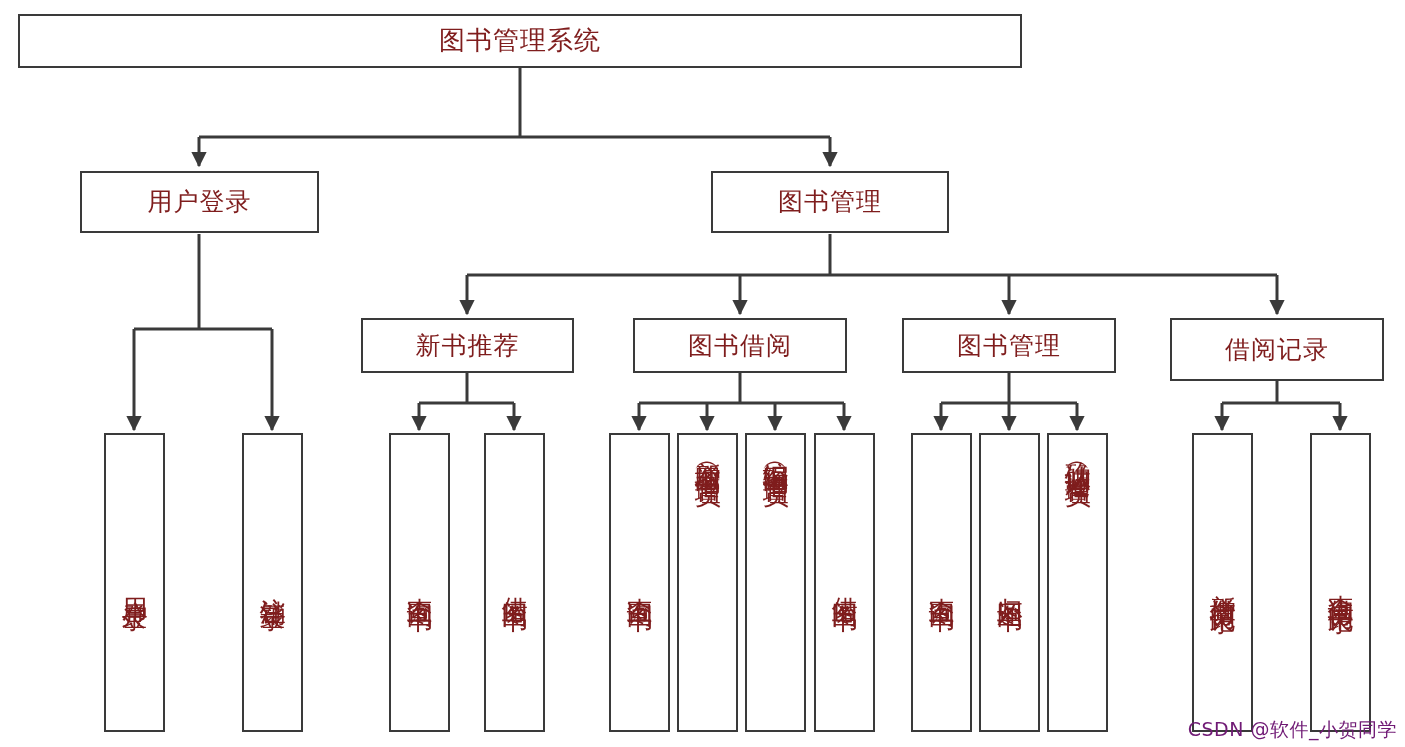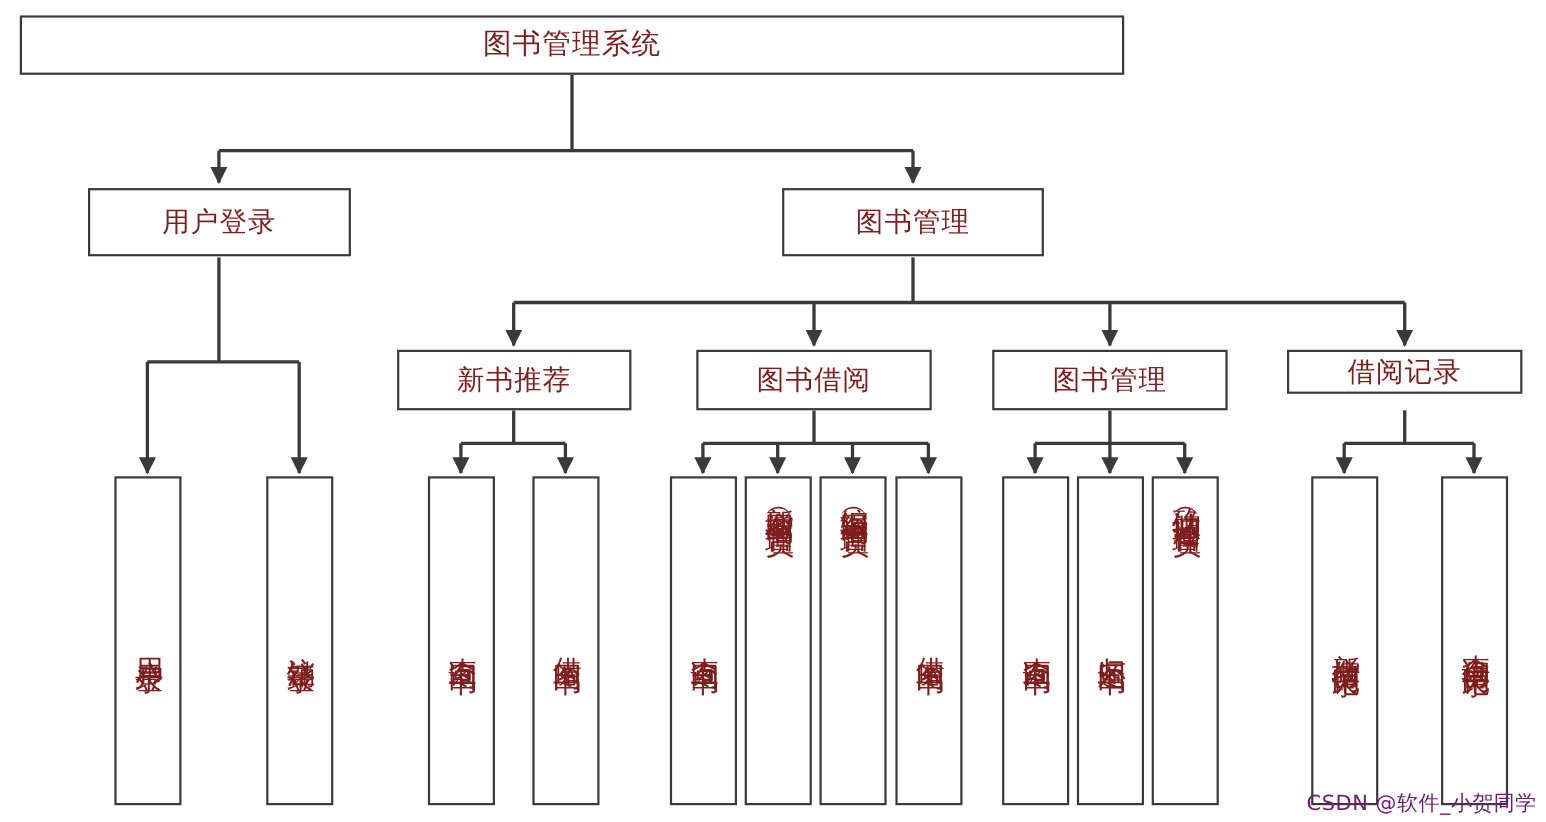--- a/index.html
+++ b/index.html
@@ -150,21 +150,21 @@
 
   <div class="node horiz" style="left:633px; top:318px; width:214px; height:55px;">
     <span class="node-label">图书借阅</span>
   </div>
   <div class="node horiz" style="left:361px; top:318px; width:213px; height:55px;">
     <span class="node-label">新书推荐</span>
   </div>
   <div class="node horiz" style="left:902px; top:318px; width:214px; height:55px;">
     <span class="node-label">图书管理</span>
   </div>
-  <div class="node horiz" style="left:1170px; top:318px; width:214px; height:40px;">
+  <div class="node horiz" style="left:1170px; top:318px; width:214px; height:63px;">
     <span class="node-label">借阅记录</span>
   </div>
 
   <div class="node vert center-text" style="left:104px; top:433px; width:61px; height:299px;">
     <span class="node-label">用户登录</span>
   </div>
   <div class="node vert center-text" style="left:242px; top:433px; width:61px; height:299px;">
     <span class="node-label">注销登录</span>
   </div>
 

